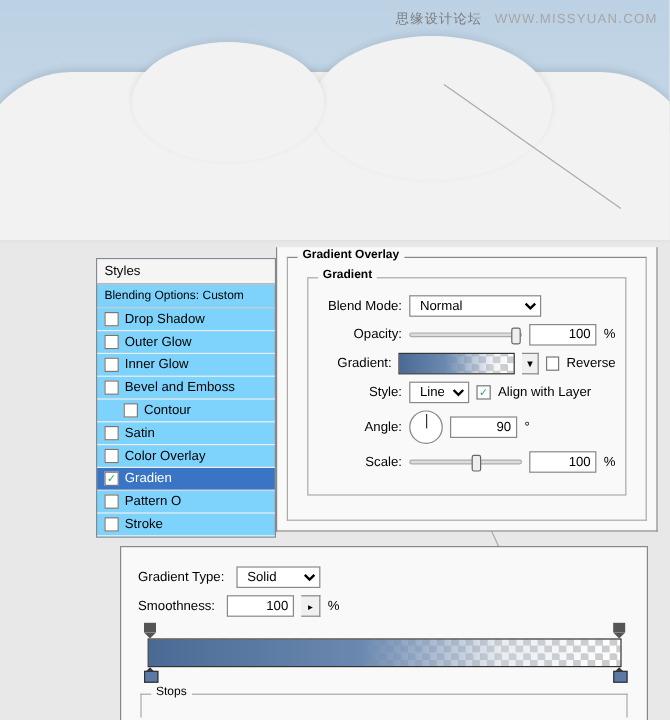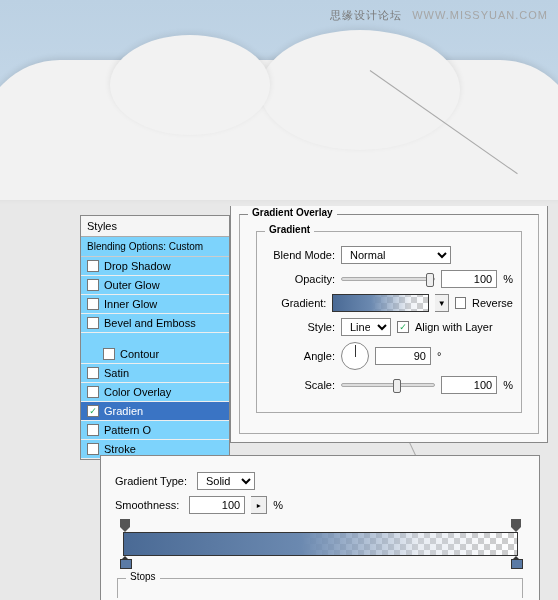--- a/index.html
+++ b/index.html
@@ -13,21 +13,21 @@
 .watermark { position: absolute; top: 8px; right: 10px; color: #a6a6a6; font-size: 12px; letter-spacing: 1px; }
 .watermark .cn { color: #7a7a7a; margin-right: 6px; }
 
 .line1 { position: absolute; top: 70px; left: 370px; width: 180px; height: 1px; background: #aaa; transform: rotate(35deg); transform-origin: left; }
 .line2 { position: absolute; top: 325px; left: 355px; width: 260px; height: 1px; background: #aaa; transform: rotate(65deg); transform-origin: left; }
 
 .styles-panel { position: absolute; top: 215px; left: 80px; width: 150px; background: #7dd3fc; border: 1px solid #888; }
 .styles-panel .hdr { padding: 4px 6px; background: #f5f5f5; border-bottom: 1px solid #aaa; }
 .styles-panel .subhdr { padding: 4px 6px; border-bottom: 1px solid #ccc; font-size: 10px; }
 .styles-panel .row { display: flex; align-items: center; padding: 3px 6px; border-bottom: 1px solid #eee; gap: 5px; }
-.styles-panel .row.indent { padding-left: 22px; margin-top: 12px; }
+.styles-panel .row.indent { padding-left: 22px; }
 .styles-panel .row.sel { background: #3a74c4; color: #fff; }
 .chk { width: 12px; height: 12px; border: 1px solid #777; background: #fff; display: inline-flex; align-items: center; justify-content: center; font-size: 9px; color: #2a5; }
 
 .overlay-panel { position: absolute; top: 206px; left: 230px; width: 318px; background: #f9f9f9; border: 1px solid #888; border-top: none; }
 .fieldset { border: 1px solid #aaa; margin: 8px; padding: 8px 8px 12px 8px; position: relative; }
 .fieldset .legend { position: absolute; top: -8px; left: 8px; background: #f9f9f9; padding: 0 4px; font-weight: bold; font-size: 10px; }
 .fieldset.outer { border-top: 1px solid #888; }
 .frow { display: flex; align-items: center; margin: 6px 0; gap: 6px; }
 .frow .lbl { width: 70px; text-align: right; }
 select, input[type=text] { border: 1px solid #888; background: #fff; height: 18px; padding: 0 4px; font-size: 11px; }
@@ -166,21 +166,21 @@
         <input type="text" class="numbox" value="100" style="">
         <span>%</span>
       </div>
     </div>
   </div>
 </div>
 
 <div class="editor-panel">
   <div class="frow">
     <span class="lbl2">Gradient Type:</span>
-    <select style="width:58px">
+    <select style="width:70px">
       <option>Solid</option>
     </select>
   </div>
   <div class="frow">
     <span class="lbl2">Smoothness:</span>
     <input type="text" class="numbox" value="100" style="">
     <div class="dropdown-arrow">▸</div>
     <span>%</span>
   </div>
   <div class="grad-bar">

